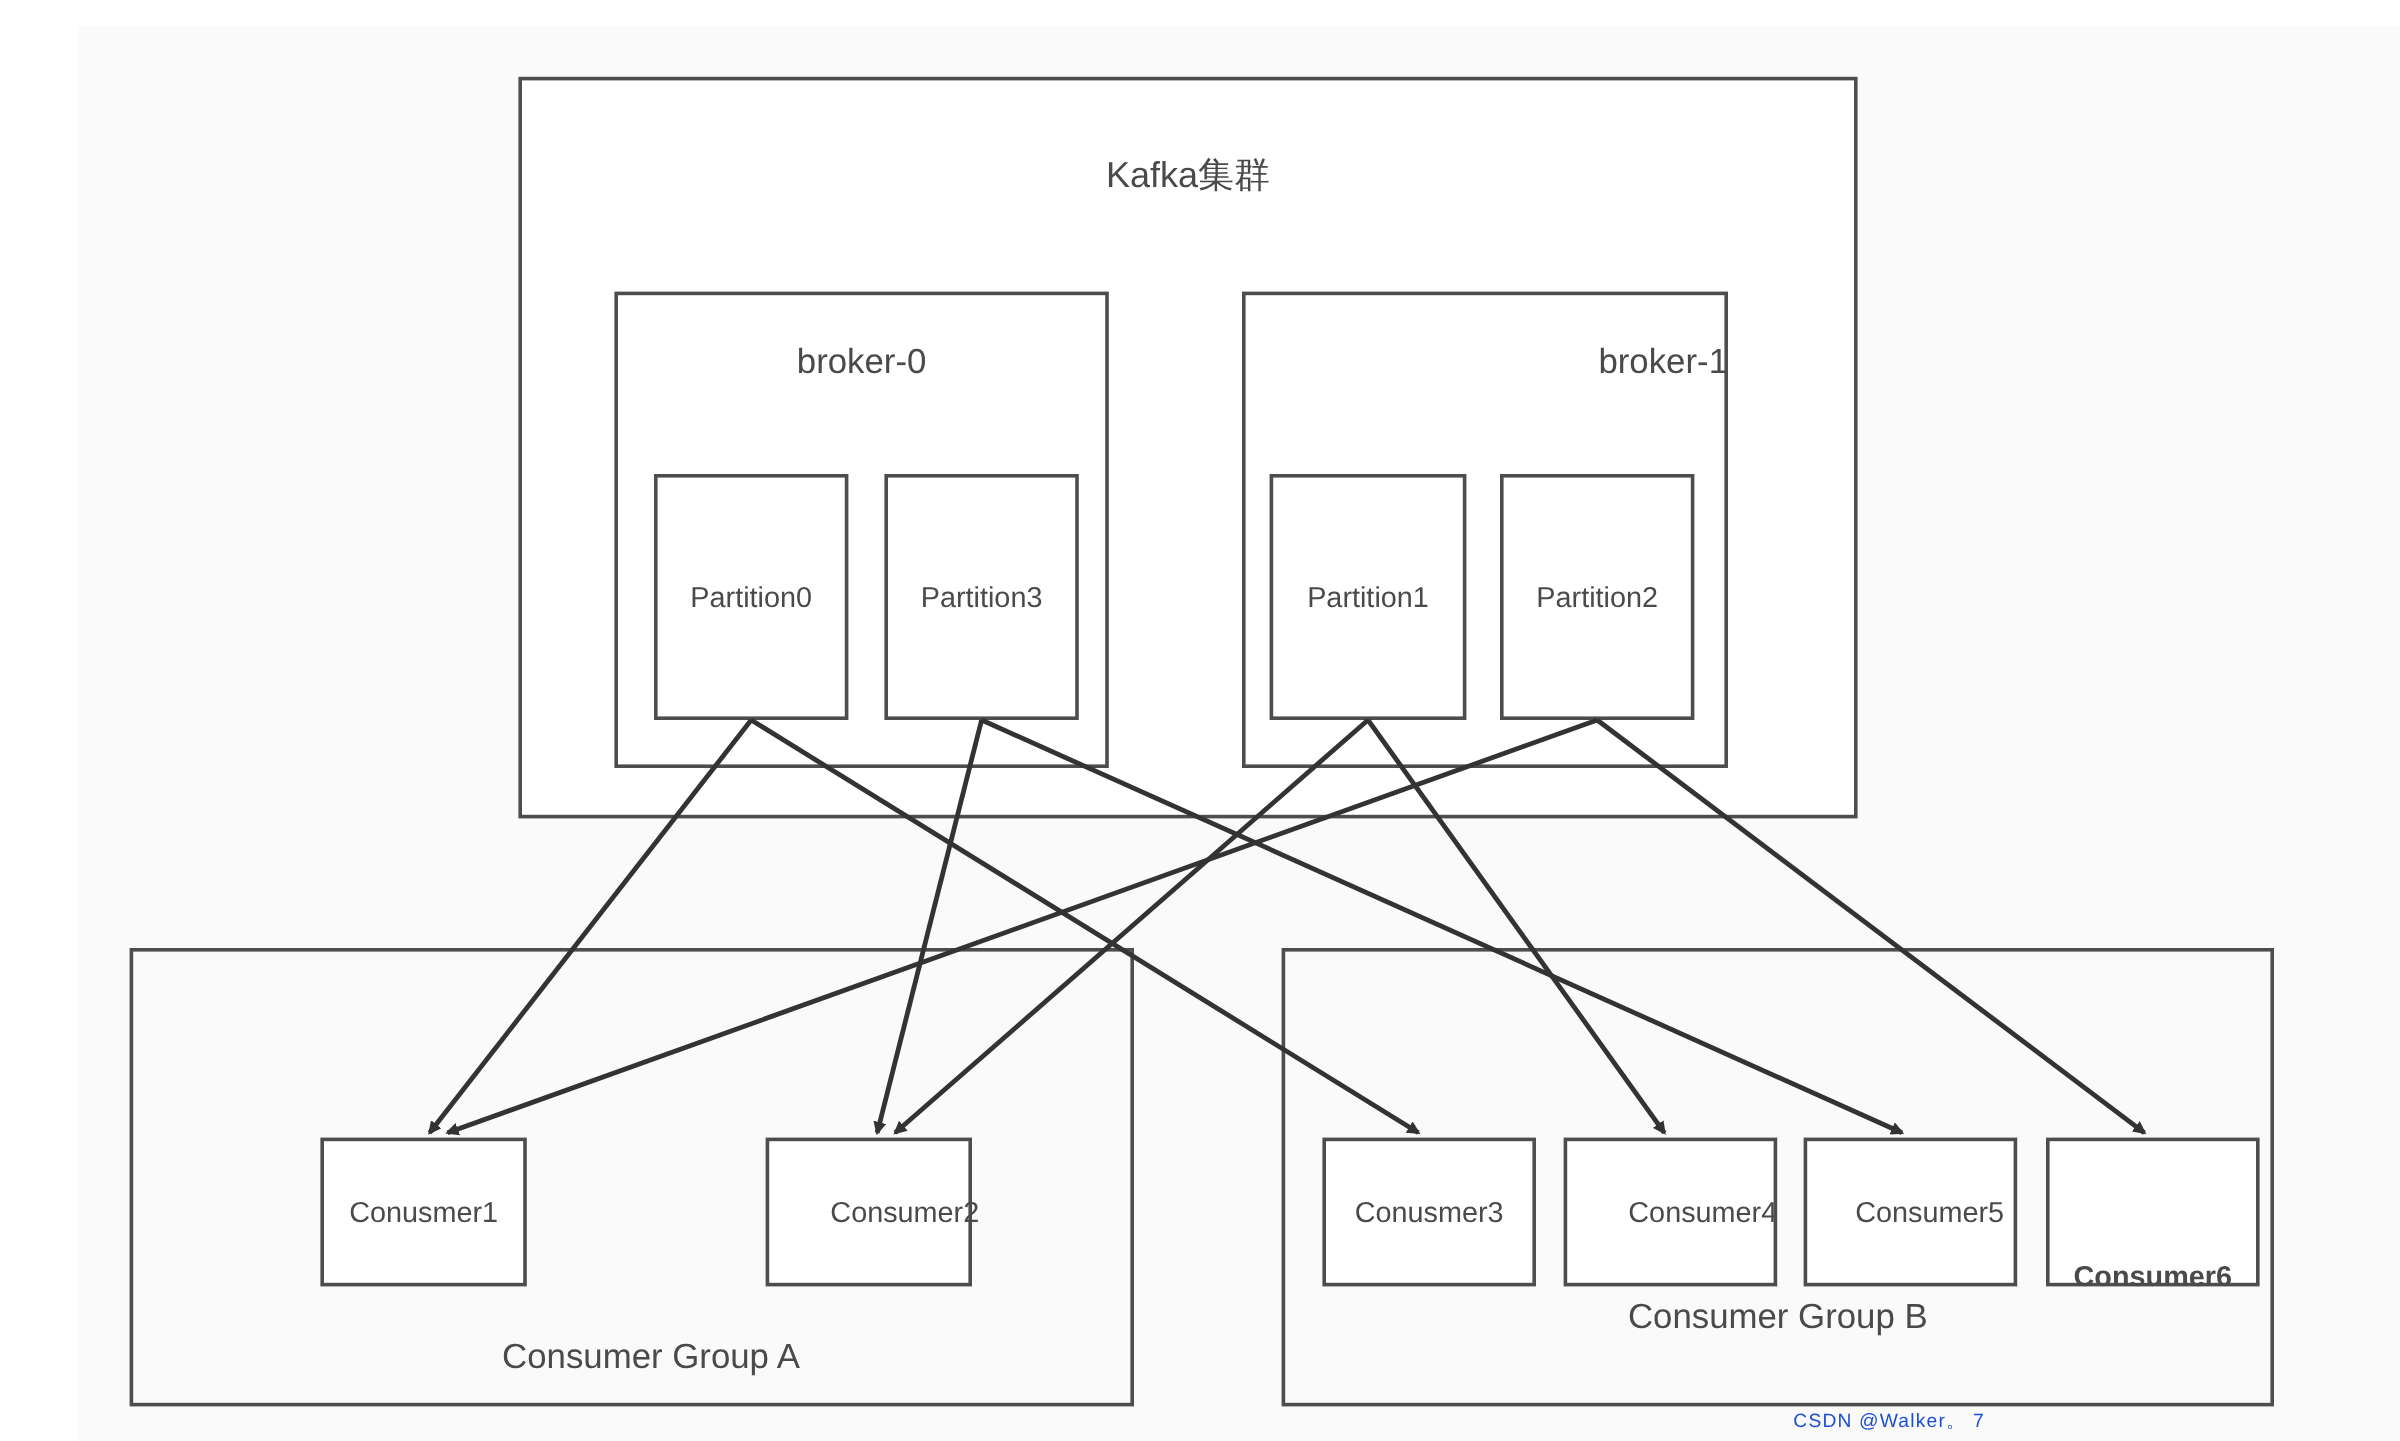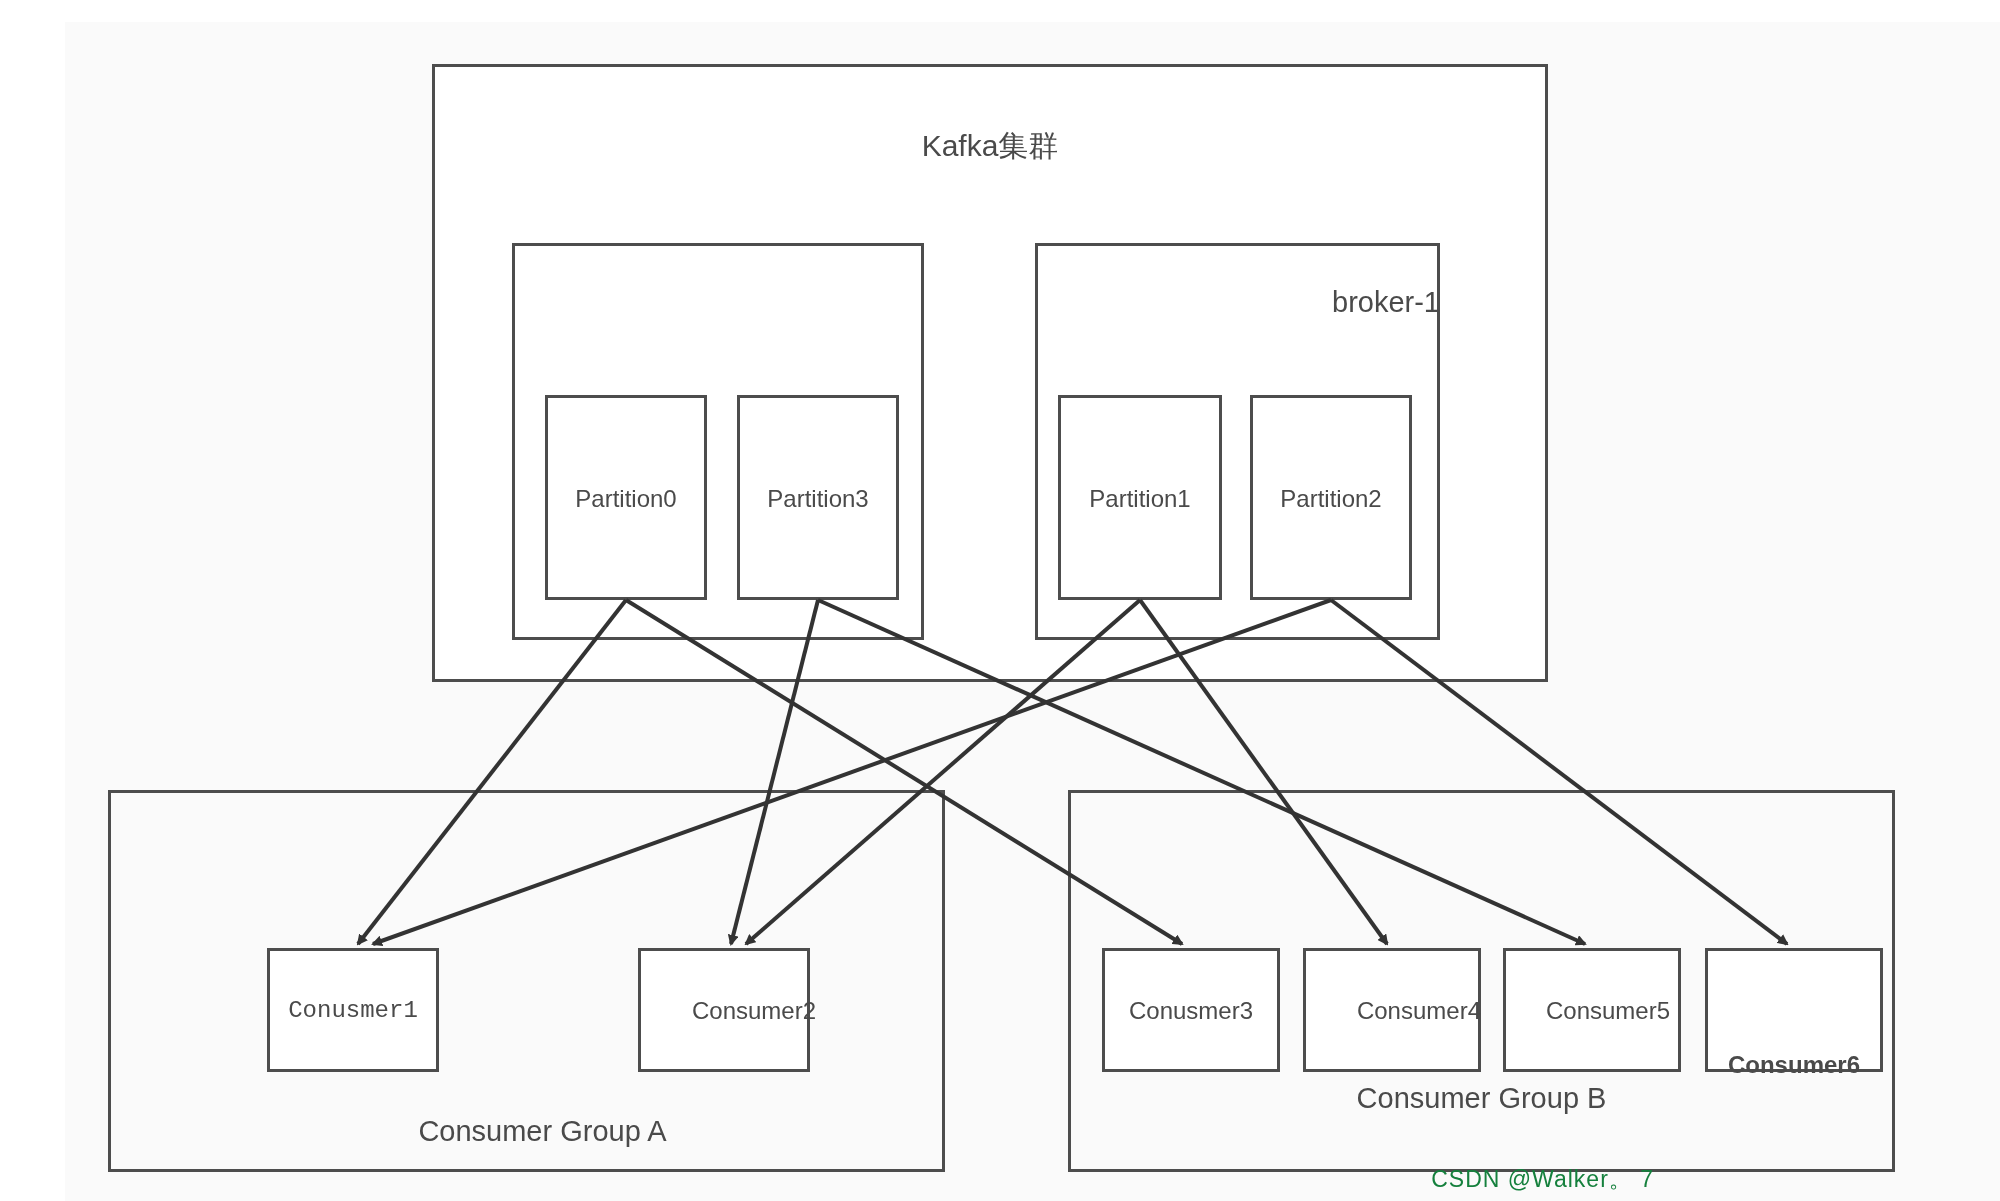--- a/index.html
+++ b/index.html
@@ -31,58 +31,59 @@
     text-align:center;
     font-weight:400;
   }
   .title-lg{font-size:30px;}
   .title-md{font-size:29px;}
   .title-sm{font-size:24px;}
   .title-grp{font-size:29px;}
   .watermark{
     position:absolute;
     right:18px;bottom:6px;
-    font-size:23px;
-    color:#15803d;
+    font-size:16px;
+    color:#1d4ed8;
     letter-spacing:1px;
     white-space:nowrap;
   }
 </style>
 </head>
 <body>
 
 <div id="canvas">
 
   <div class="bg-panel"></div>
 
   <div class="box" style="left:432px;top:64px;width:1116px;height:618px;"></div>
   <div class="lbl title-lg" style="left:432px;top:126px;width:1116px;">Kafka集群</div>
 
   <div class="box transparent" style="left:512px;top:243px;width:412px;height:397px;"></div>
+  <div class="lbl title-md" style="left:512px;top:286px;width:412px;">broker-0</div>
 
   <div class="box transparent" style="left:545px;top:395px;width:162px;height:205px;"></div>
   <div class="lbl title-sm" style="left:545px;top:485px;width:162px;">Partition0</div>
 
   <div class="box transparent" style="left:737px;top:395px;width:162px;height:205px;"></div>
   <div class="lbl title-sm" style="left:737px;top:485px;width:162px;">Partition3</div>
 
   <div class="box transparent" style="left:1035px;top:243px;width:405px;height:397px;"></div>
   <div class="lbl title-md" style="left:1035px;top:286px;width:405px;text-align:right;">broker-1</div>
 
   <div class="box transparent" style="left:1058px;top:395px;width:164px;height:205px;"></div>
   <div class="lbl title-sm" style="left:1058px;top:485px;width:164px;">Partition1</div>
 
   <div class="box transparent" style="left:1250px;top:395px;width:162px;height:205px;"></div>
   <div class="lbl title-sm" style="left:1250px;top:485px;width:162px;">Partition2</div>
 
   <div class="box transparent" style="left:108px;top:790px;width:837px;height:382px;"></div>
   <div class="lbl title-grp" style="left:108px;top:1115px;width:837px;padding-left:16px;">Consumer Group A</div>
 
   <div class="box" style="left:267px;top:948px;width:172px;height:124px;"></div>
-  <div class="lbl title-sm" style="left:267px;top:997px;width:172px;font-family:Liberation Mono, monospace;">Conusmer1</div>
+  <div class="lbl title-sm" style="left:267px;top:997px;width:172px;">Conusmer1</div>
 
   <div class="box" style="left:638px;top:948px;width:172px;height:124px;"></div>
   <div class="lbl title-sm" style="left:668px;top:997px;width:172px;">Consumer2</div>
 
   <div class="box transparent" style="left:1068px;top:790px;width:827px;height:382px;"></div>
   <div class="lbl title-grp" style="left:1068px;top:1058px;width:827px;margin-top:24px;">Consumer Group B</div>
 
   <div class="box" style="left:1102px;top:948px;width:178px;height:124px;"></div>
   <div class="lbl title-sm" style="left:1102px;top:997px;width:178px;">Conusmer3</div>
 

